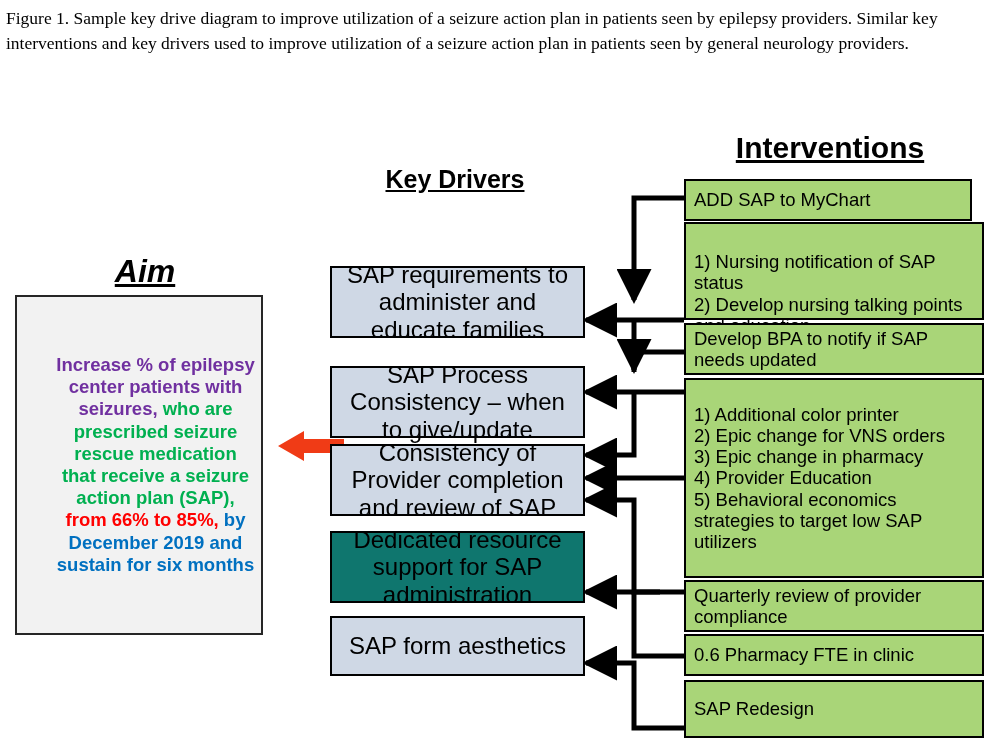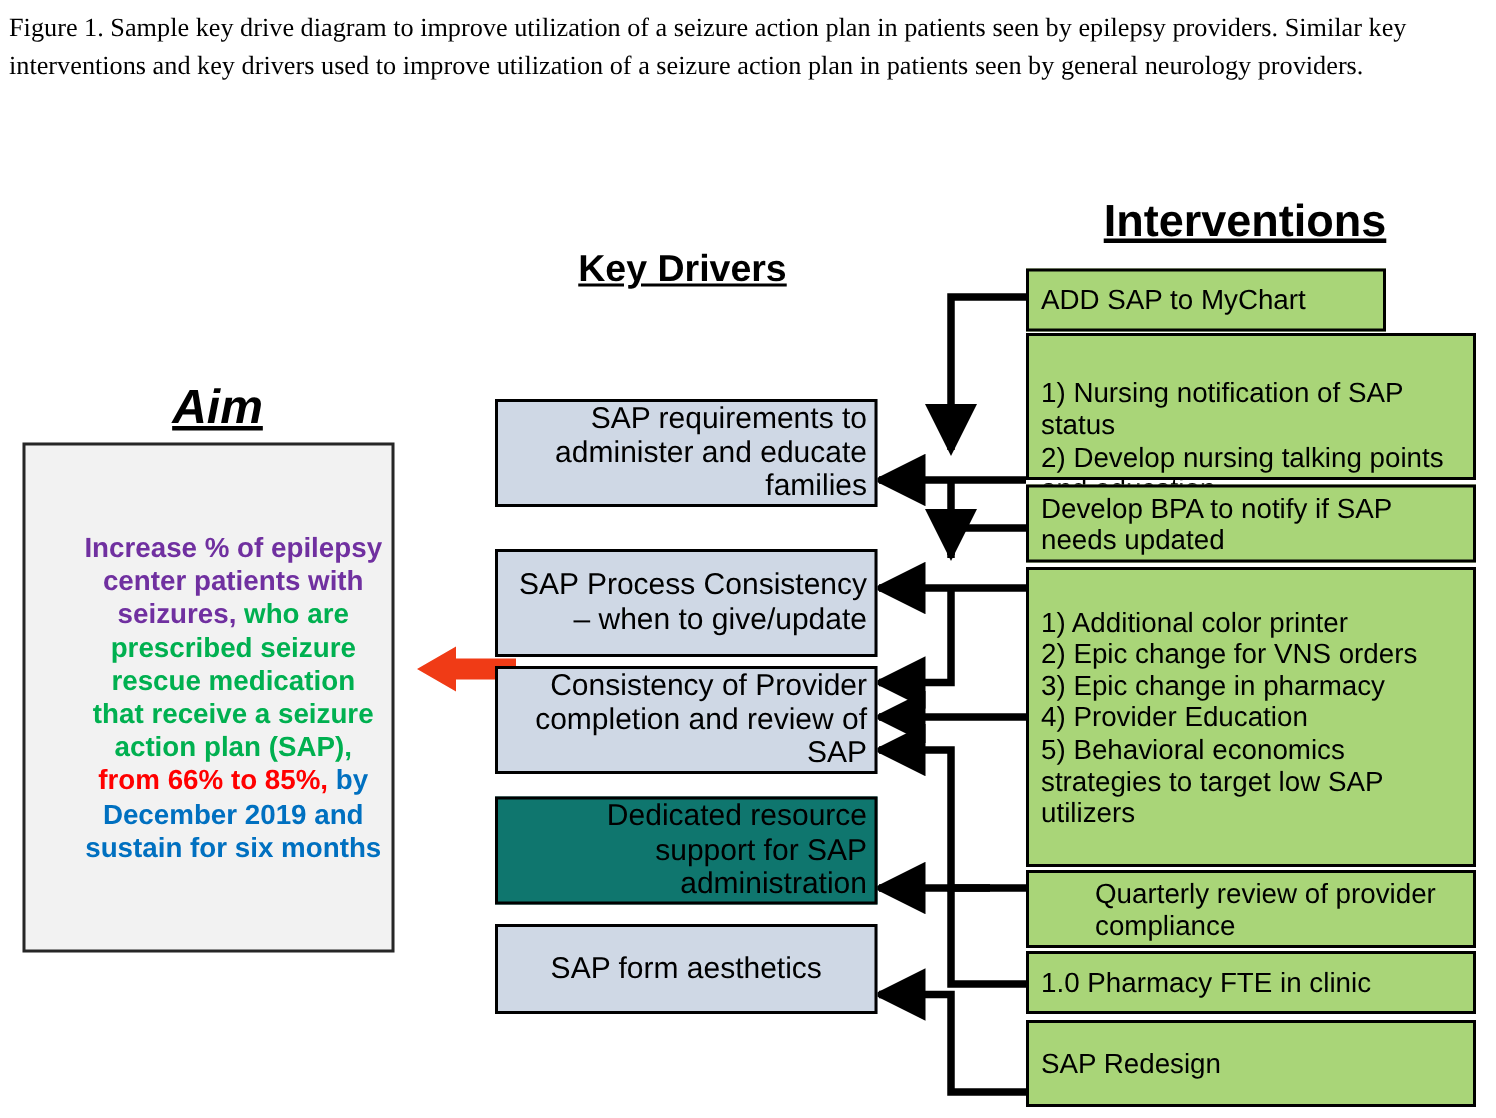--- a/index.html
+++ b/index.html
@@ -93,22 +93,22 @@
     position: absolute;
     box-sizing: border-box;
     border: 2.5px solid #000000;
     display: flex;
     align-items: center;
     color: #000000;
   }
   .driver {
     background: #CFD8E5;
     justify-content: center;
-    text-align: right;
-    font-size: 20px;
+    text-align: center;
+    font-size: 24px;
     line-height: 1.14;
     padding: 2px 5px;
   }
   .intervention {
     background: #A9D578;
     justify-content: flex-start;
     text-align: left;
     font-size: 18.5px;
     line-height: 1.14;
     padding: 2px 8px;
@@ -182,38 +182,38 @@
 <div class="node driver" style="left: 330px; top: 444px; width: 255px; height: 72px; background: rgb(207, 216, 229); border-color: rgb(0, 0, 0);">
   <span>Consistency of Provider completion and review of SAP</span>
 </div>
 <div class="node driver" style="left: 330px; top: 531px; width: 255px; height: 72px; background: #0f766e; border-color: rgb(0, 0, 0);">
   <span>Dedicated resource support for SAP administration</span>
 </div>
 <div class="node driver" style="left: 330px; top: 616px; width: 255px; height: 60px; background: rgb(207, 216, 229); border-color: rgb(0, 0, 0);">
   <span>SAP form aesthetics</span>
 </div>
 
-<div class="node intervention" style="left: 684px; top: 179px; width: 240px; height: 42px; background: rgb(169, 213, 120); border-color: rgb(0, 0, 0);">
+<div class="node intervention" style="left: 684px; top: 179px; width: 288px; height: 42px; background: rgb(169, 213, 120); border-color: rgb(0, 0, 0);">
   <span>ADD SAP to MyChart</span>
 </div>
 <div class="node intervention" style="left: 684px; top: 222px; width: 300px; height: 98px; background: rgb(169, 213, 120); border-color: rgb(0, 0, 0);">
   <span style="white-space: pre-line; margin-top: 45px;">1) Nursing notification of SAP status
 2) Develop nursing talking points and education</span>
 </div>
 <div class="node intervention" style="left: 684px; top: 323px; width: 300px; height: 52px; background: rgb(169, 213, 120); border-color: rgb(0, 0, 0);">
   <span style="white-space: pre-line;">Develop BPA to notify if SAP needs updated</span>
 </div>
 <div class="node intervention" style="left: 684px; top: 378px; width: 300px; height: 200px; background: rgb(169, 213, 120); border-color: rgb(0, 0, 0);">
   <span style="white-space: pre-line;">1) Additional color printer
 2) Epic change for VNS orders
 3) Epic change in pharmacy
 4) Provider Education
 5) Behavioral economics strategies to target low SAP utilizers</span>
 </div>
 <div class="node intervention" style="left: 684px; top: 580px; width: 300px; height: 52px; background: rgb(169, 213, 120); border-color: rgb(0, 0, 0);">
-  <span style="white-space: pre-line; margin-left: 36px;">Quarterly review of provider compliance</span>
+  <span style="white-space: pre-line;">Quarterly review of provider compliance</span>
 </div>
 <div class="node intervention" style="left: 684px; top: 634px; width: 300px; height: 42px; background: rgb(169, 213, 120); border-color: rgb(0, 0, 0);">
-  <span>1.0 Pharmacy FTE in clinic</span>
+  <span>0.6 Pharmacy FTE in clinic</span>
 </div>
 <div class="node intervention" style="left: 684px; top: 680px; width: 300px; height: 58px; background: rgb(169, 213, 120); border-color: rgb(0, 0, 0);">
   <span>SAP Redesign</span>
 </div>
 
 </body></html>

